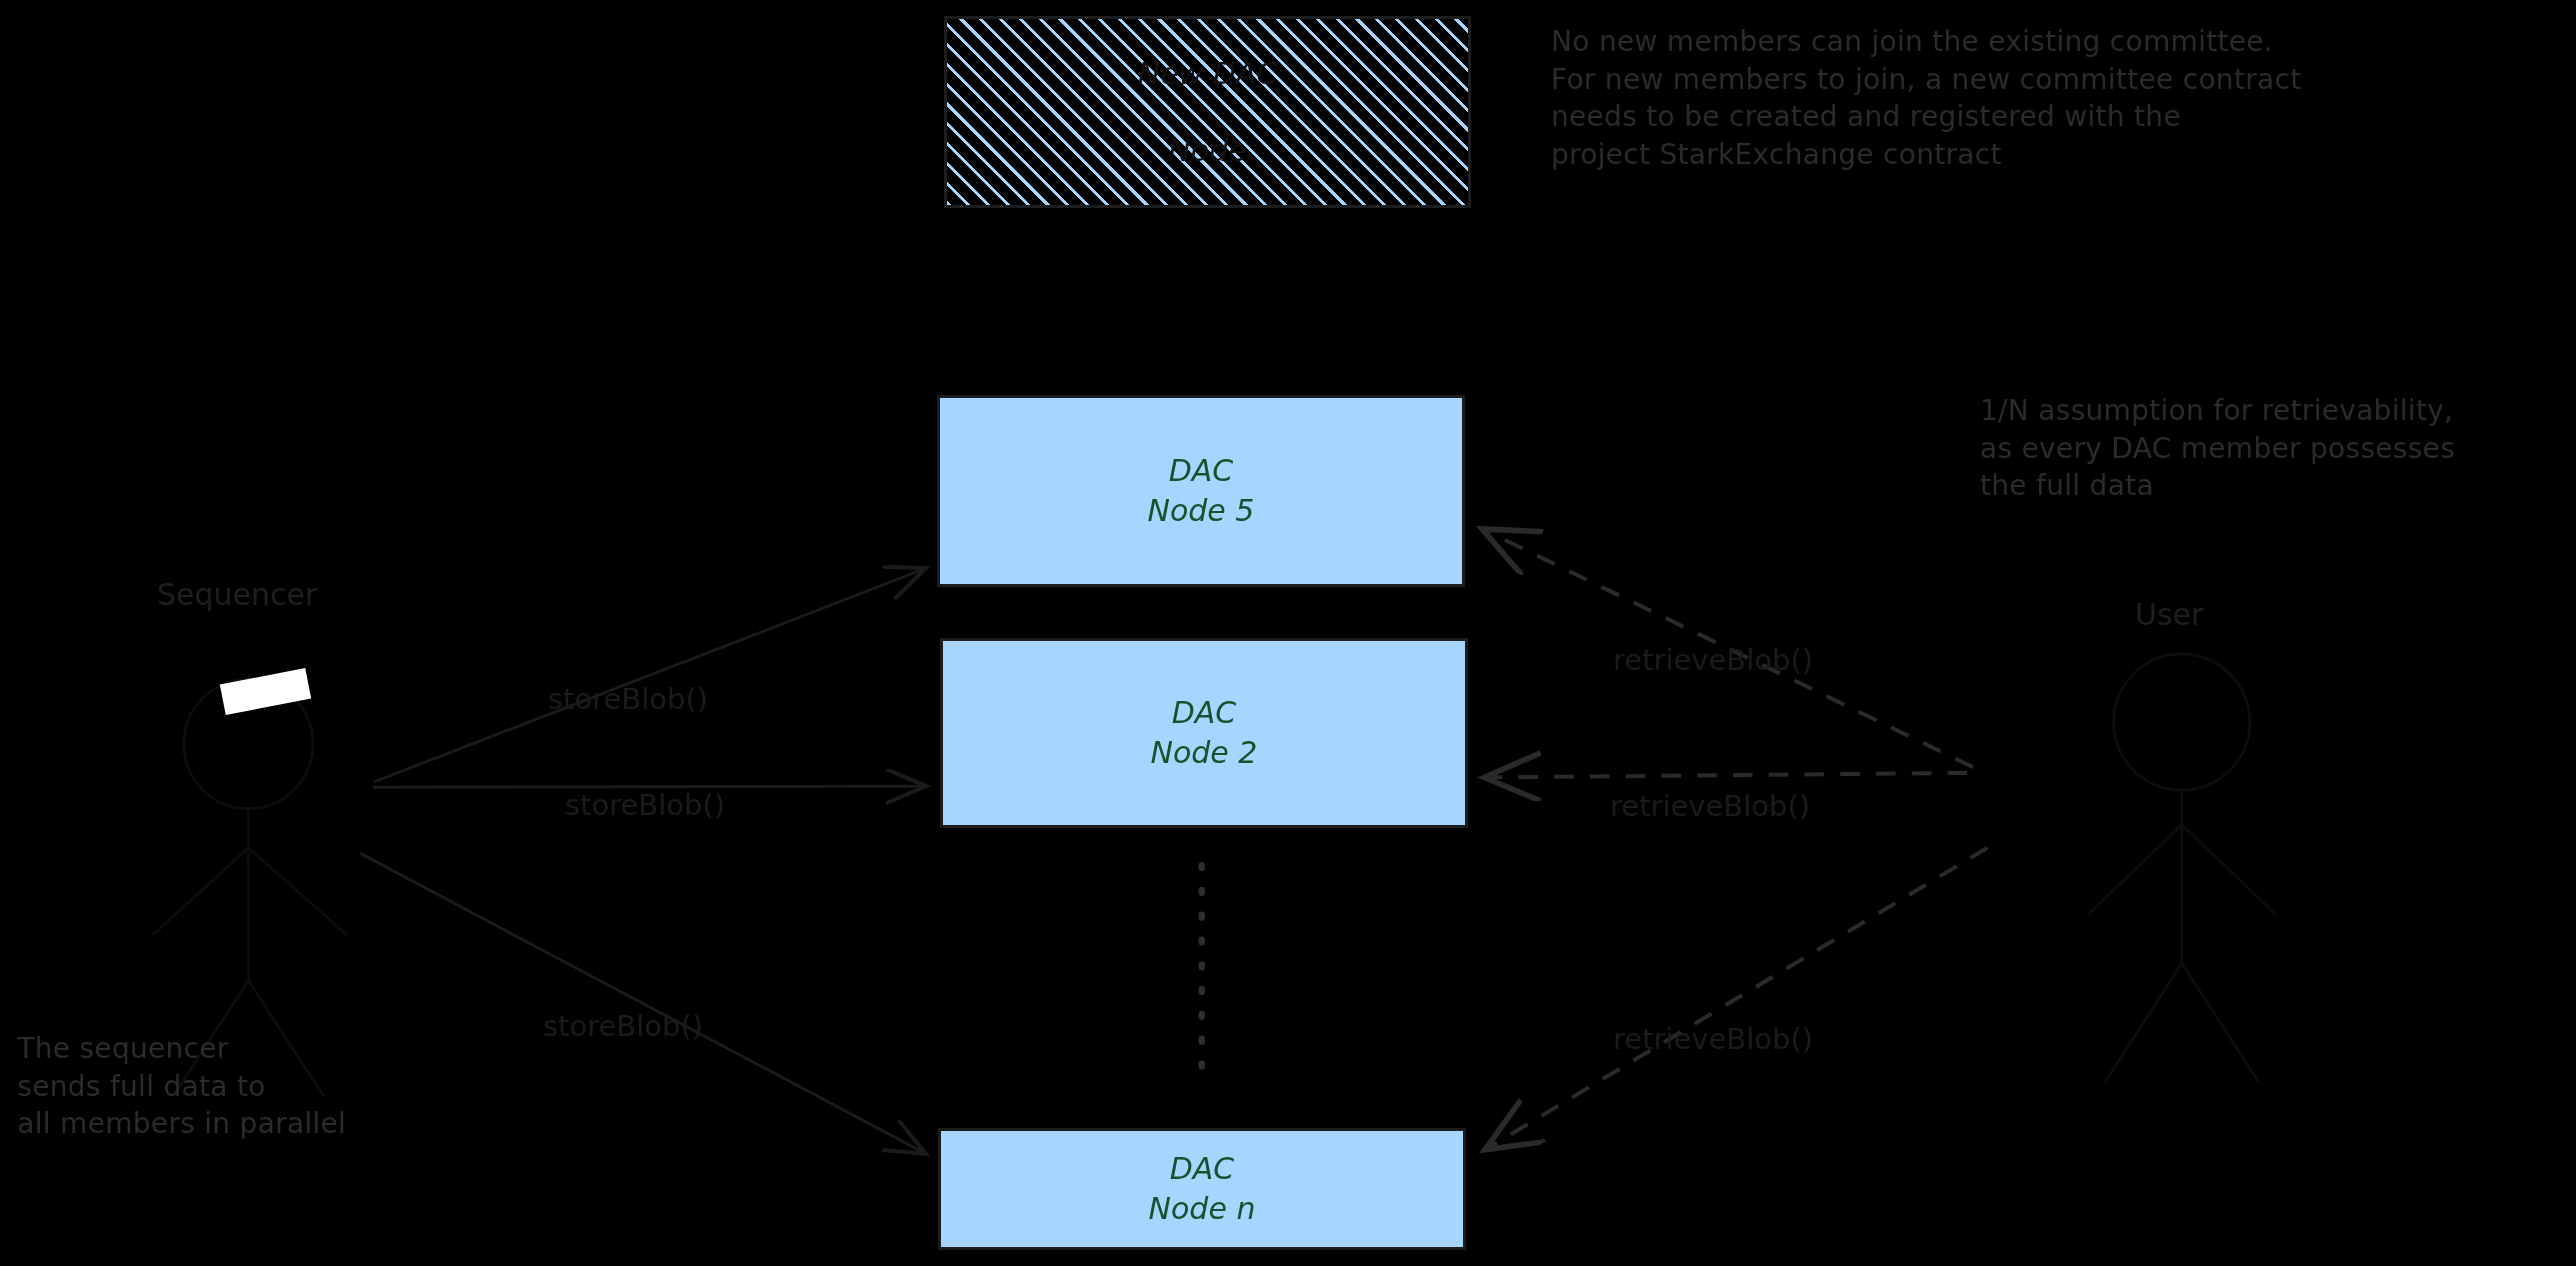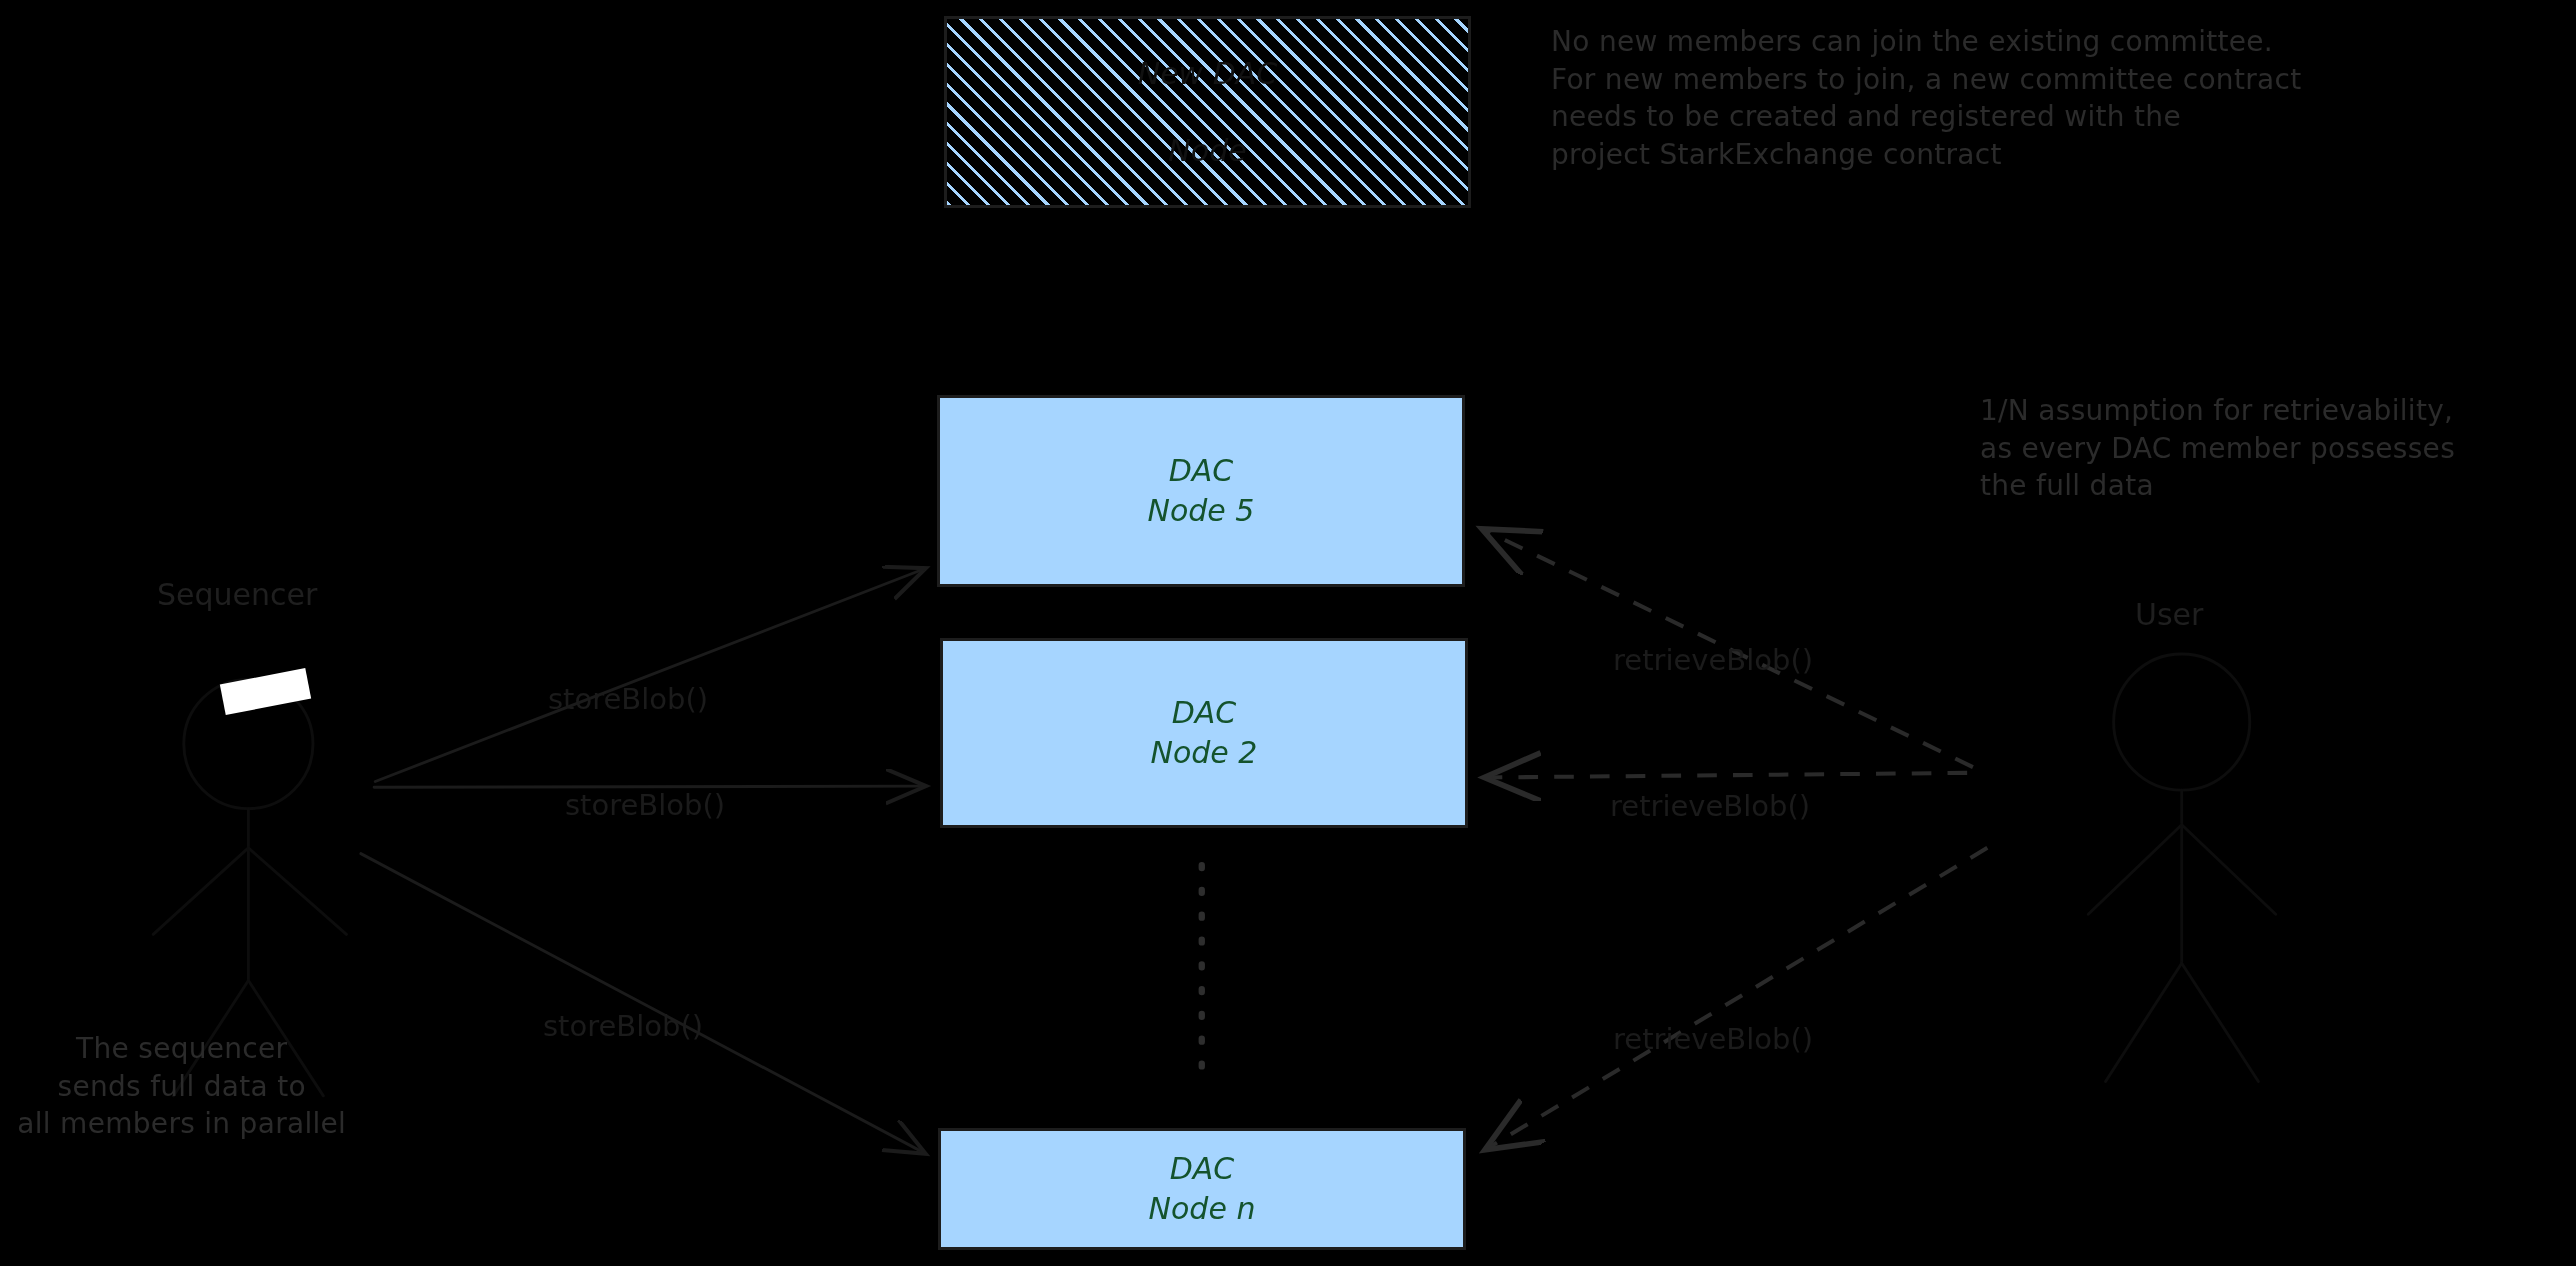--- a/index.html
+++ b/index.html
@@ -169,18 +169,18 @@
 
   <div class="note" style="left:1551px;top:23px;">No new members can join the existing committee.
 For new members to join, a new committee contract
 needs to be created and registered with the
 project StarkExchange contract</div>
 
   <div class="note" style="left:1980px;top:392px;">1/N assumption for retrievability,
 as every DAC member possesses
 the full data</div>
 
-  <div class="note" style="left:17.3px;top:1030px;text-align:center;">The sequencer
+  <div class="note" style="left:17.3px;top:1030px;">The sequencer
 sends full data to
 all members in parallel</div>
 
 </div>
 
 
 </body></html>

